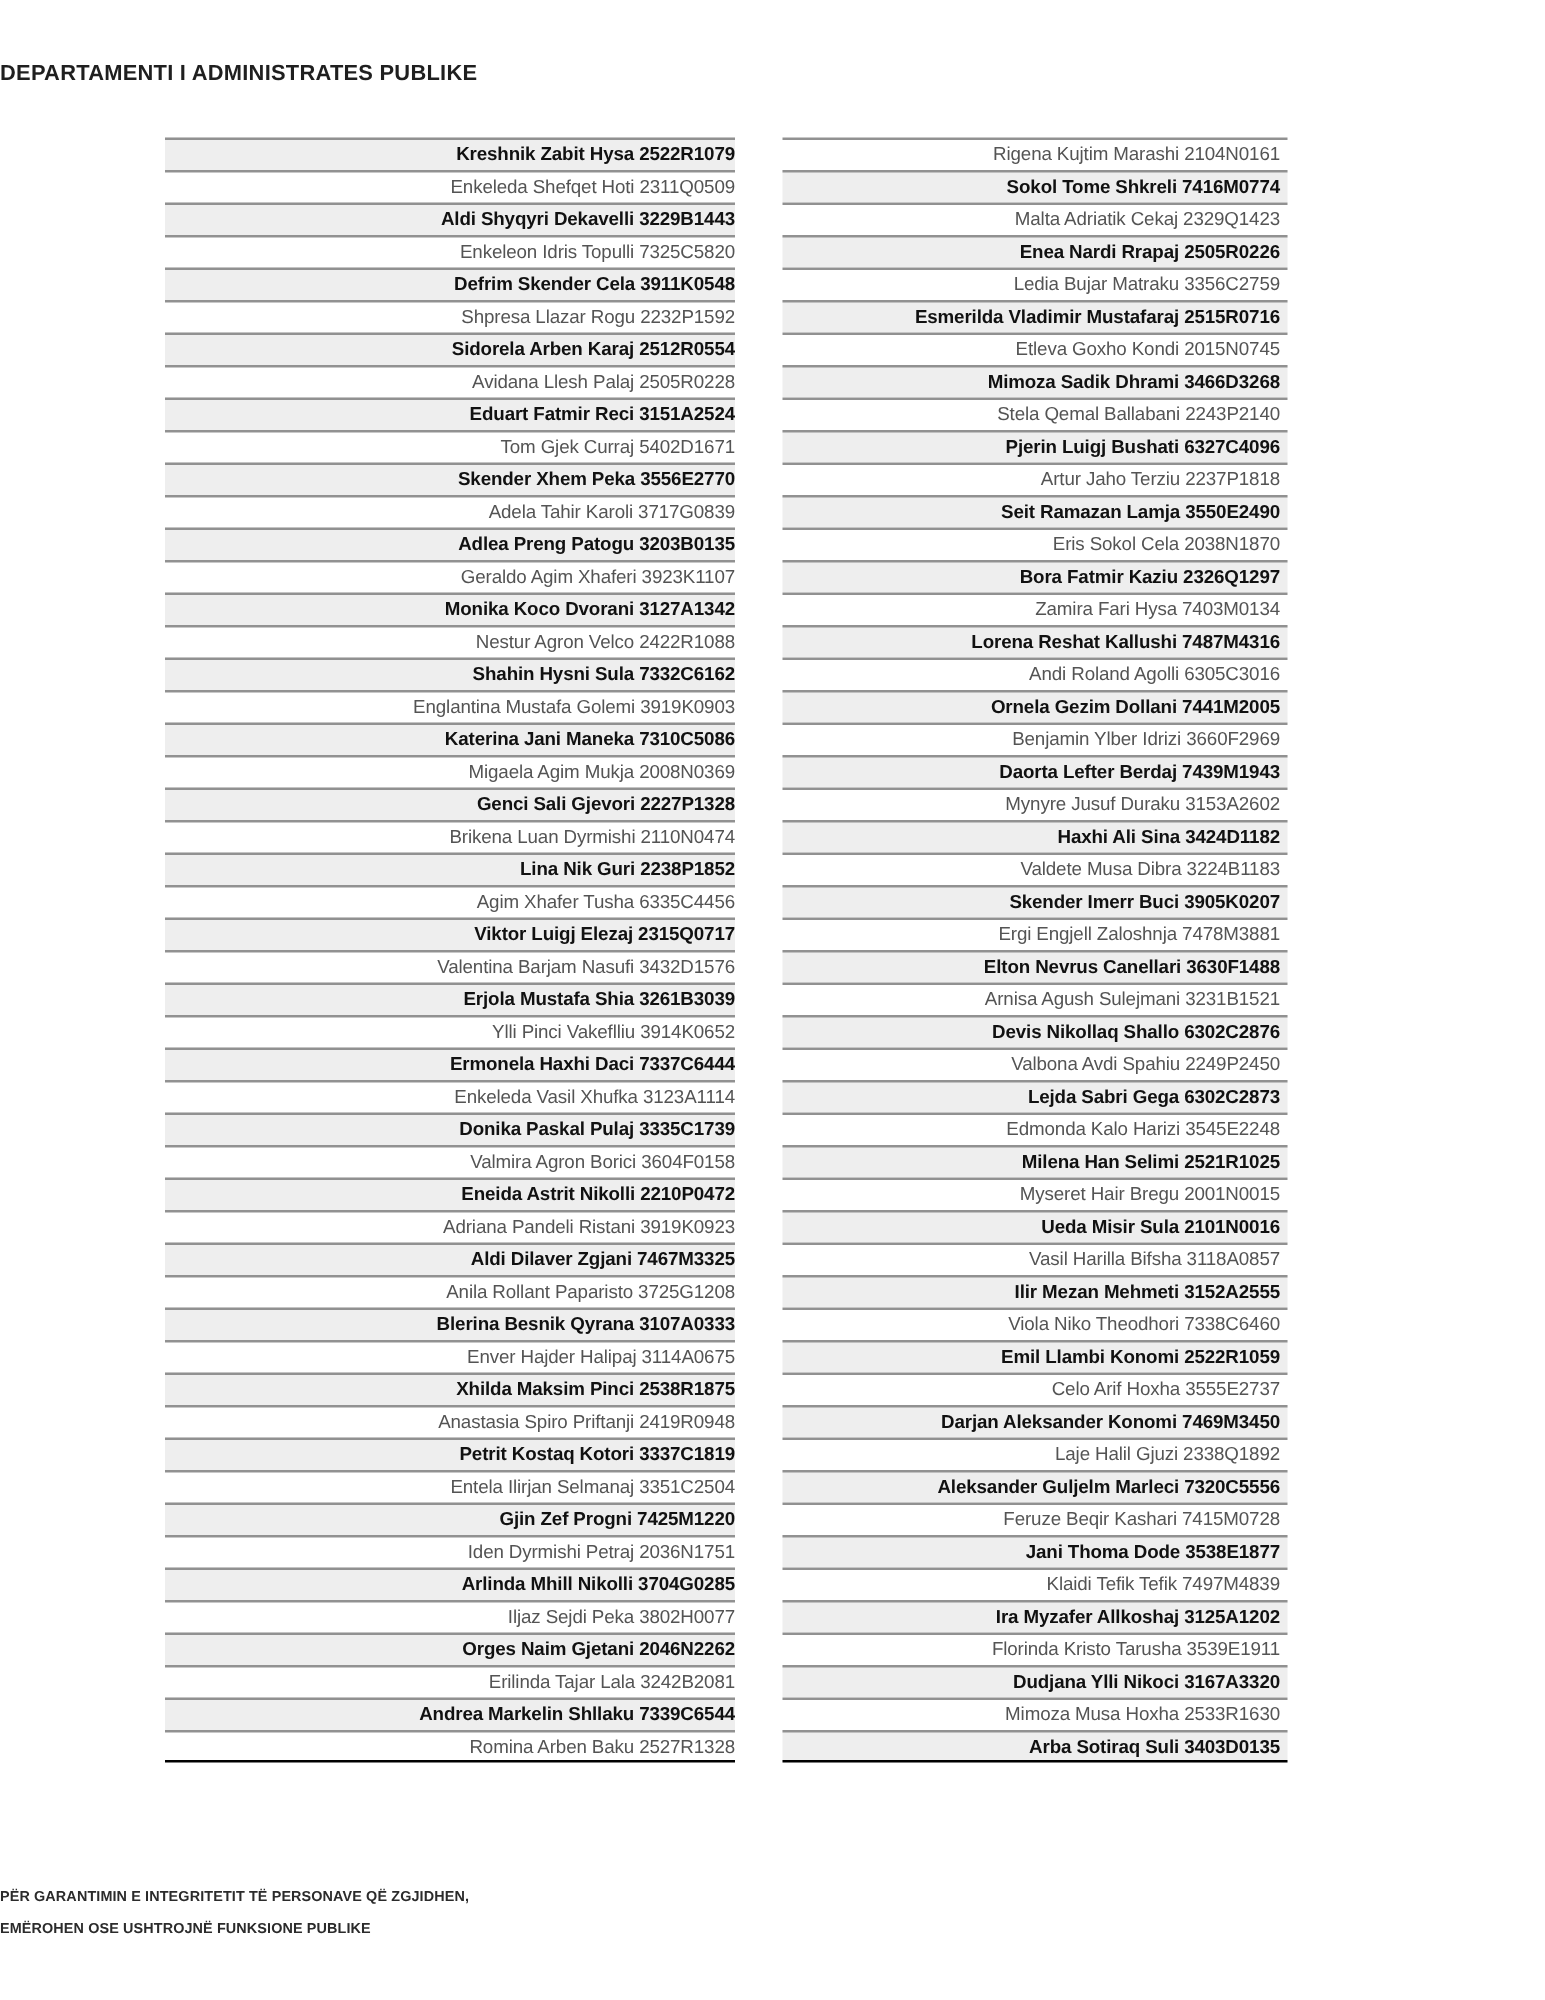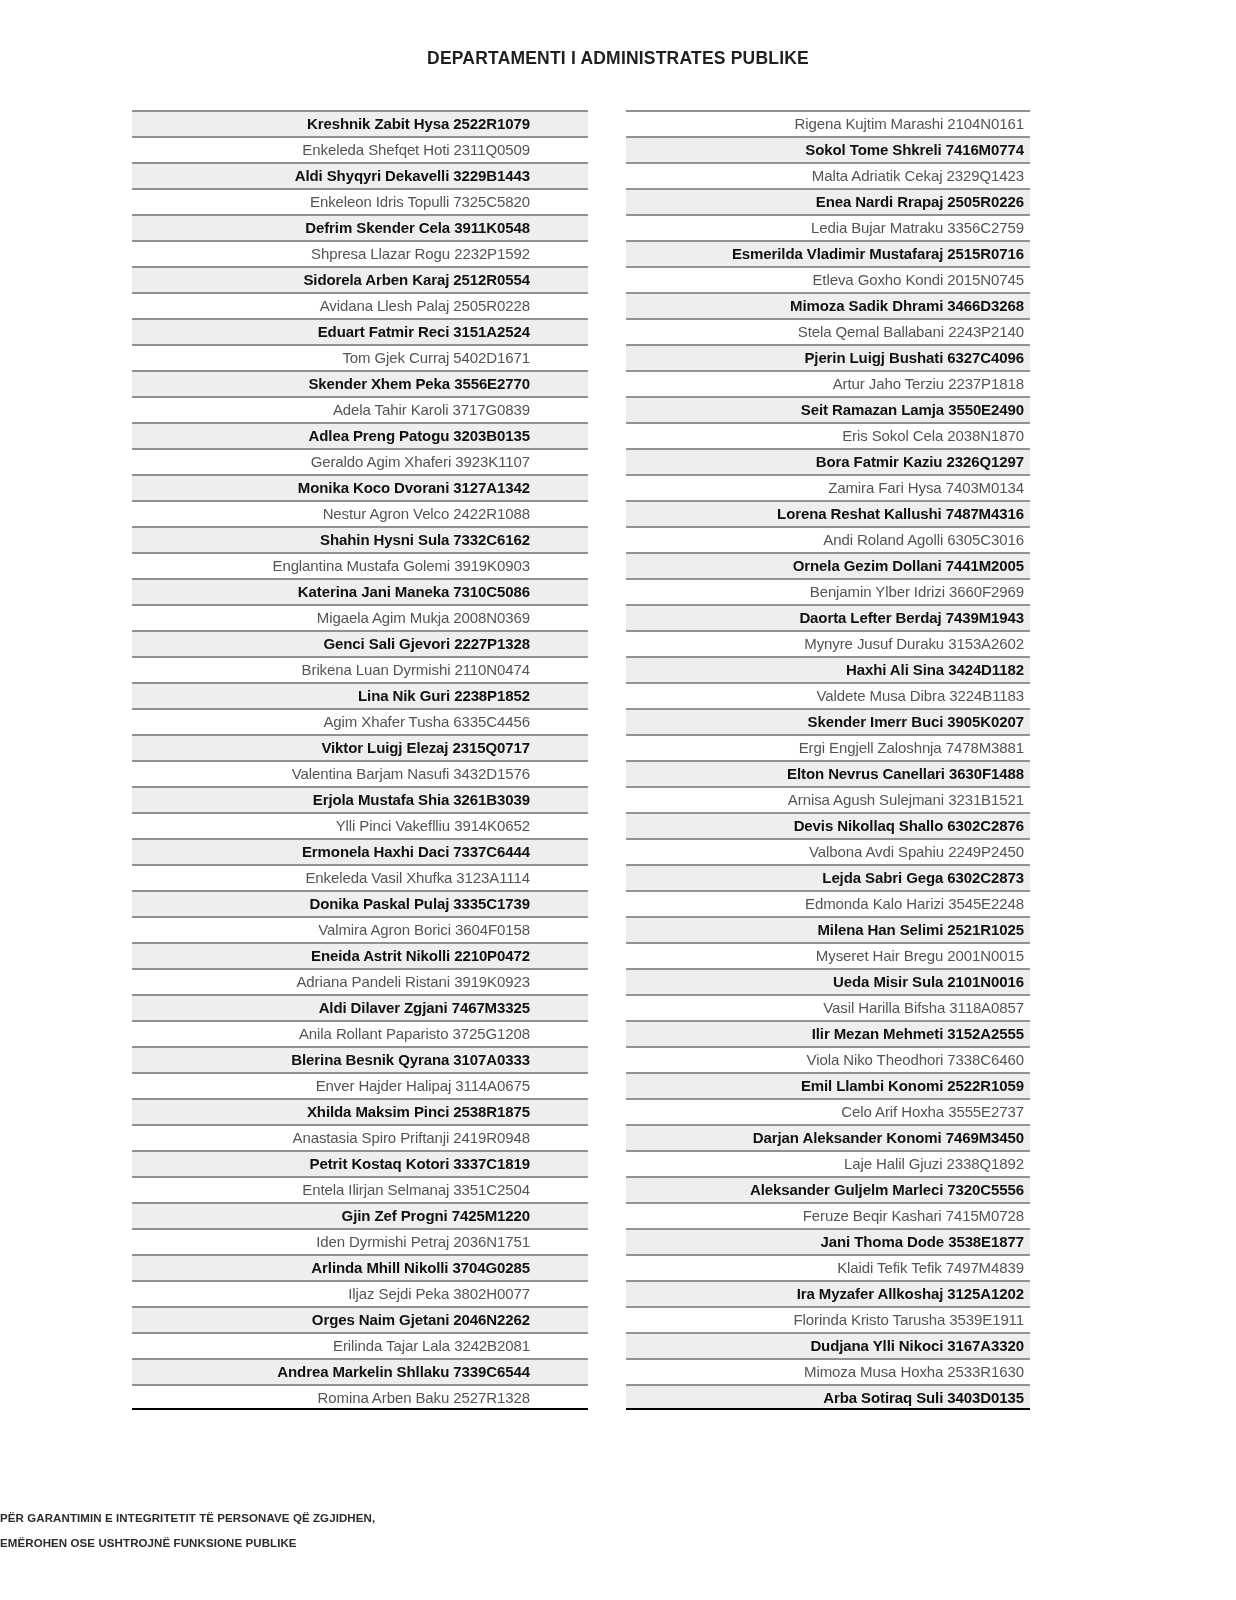--- a/index.html
+++ b/index.html
@@ -9,21 +9,20 @@
     height: 1600px;
     background: #ffffff;
     font-family: "Liberation Sans", sans-serif;
     overflow: hidden;
   }
   .title {
     position: absolute;
     top: 48px;
     left: 0;
     width: 100%;
-    text-align: center;
     font-size: 17.5px;
     font-weight: 700;
     letter-spacing: 0.2px;
     color: #1f1f1f;
   }
   .col {
     position: absolute;
     top: 110px;
   }
   .col-left  { left: 132px; width: 456px; }
@@ -34,21 +33,21 @@
     line-height: 23px;
     border-top: 2px solid #919191;
     background: #ffffff;
     text-align: right;
     font-size: 15px;
     letter-spacing: -0.1px;
     color: #545454;
     white-space: nowrap;
     overflow: hidden;
   }
-  .col-left  .row { padding-right: 58px; }
+  .col-left  .row { }
   .col-right .row { padding-right: 6px; }
   .row.em {
     background: #eeeeee;
     font-weight: 700;
     color: #111111;
   }
   .row:last-child { border-bottom: 2px solid #000000; }
   .footer {
     position: absolute;
     top: 1506px;

